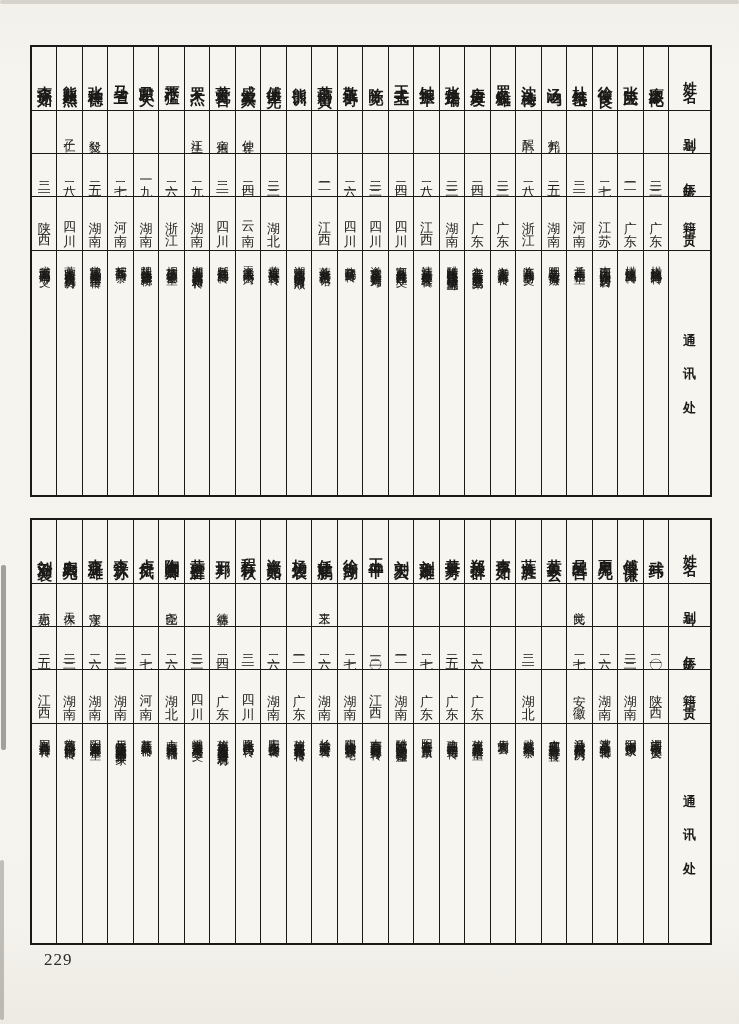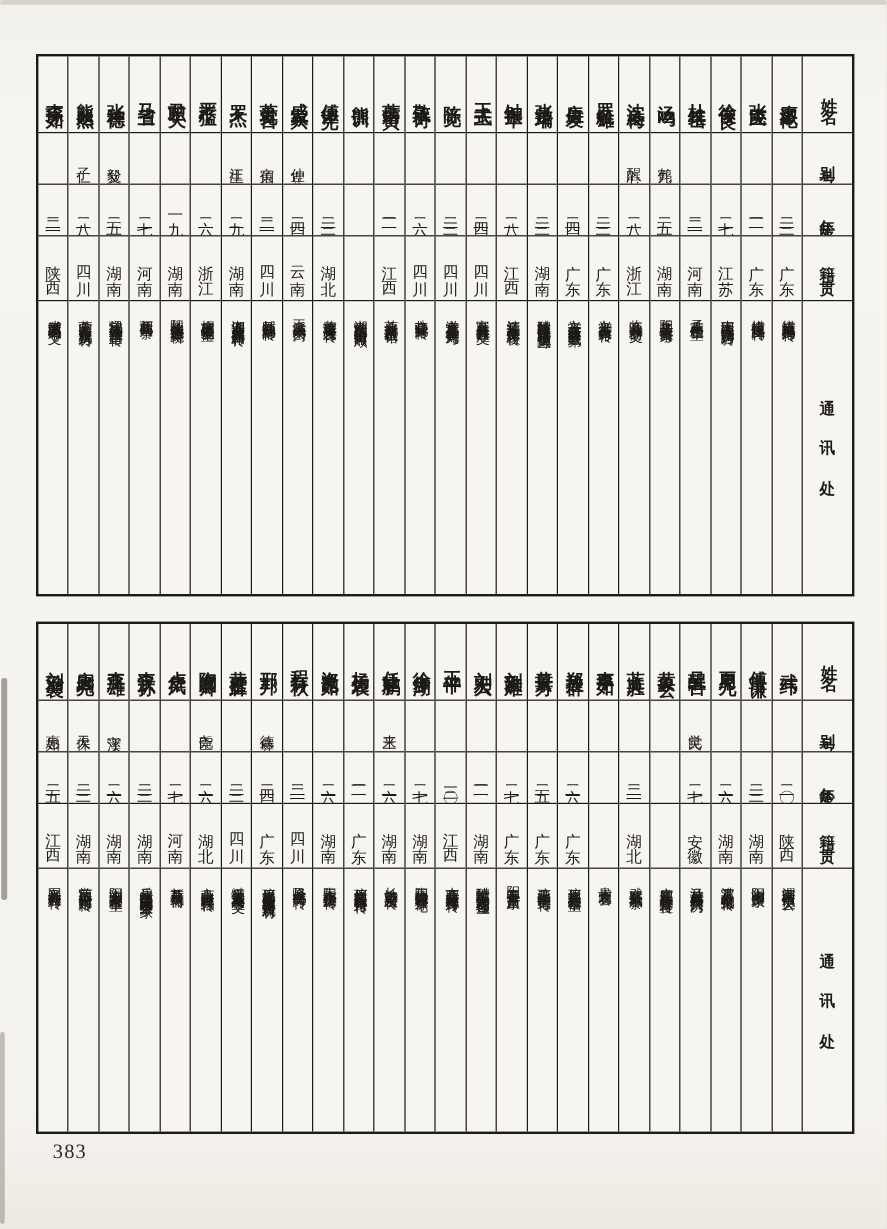--- a/index.html
+++ b/index.html
@@ -964,13 +964,13 @@
         <div class="cell c-origin">
           <span>江西</span>
         </div>
         <div class="cell c-addr">
           <span>兴国县黄益和号转</span>
         </div>
       </div>
     </div>
 </div>
 
-<div class="page-number">383</div>
+<div class="page-number">229</div>
 
 </body></html>

